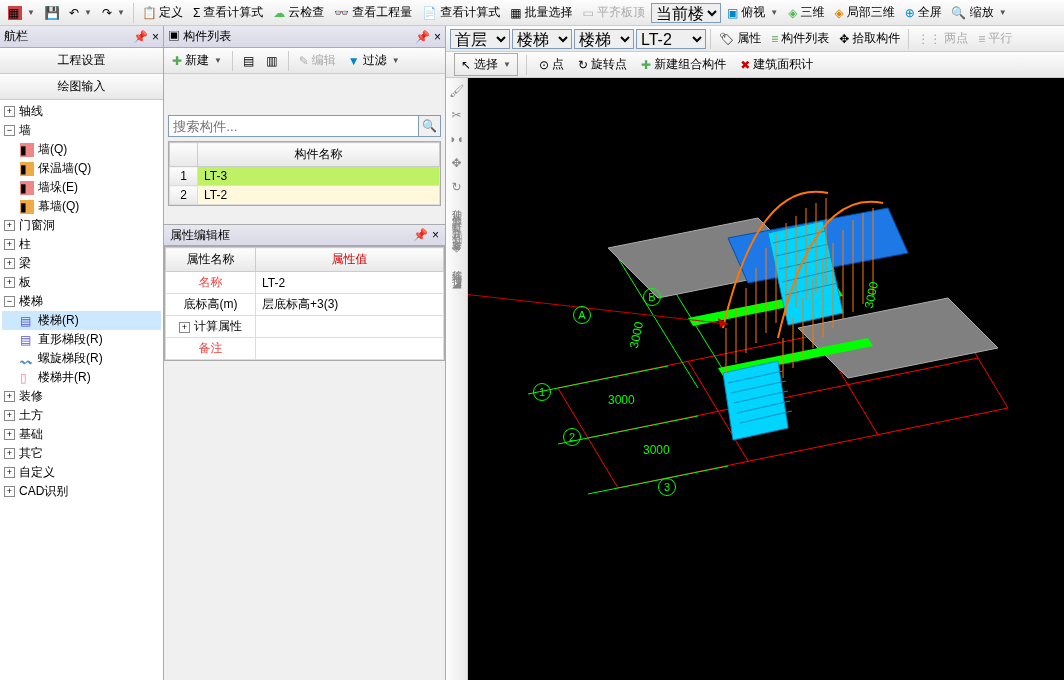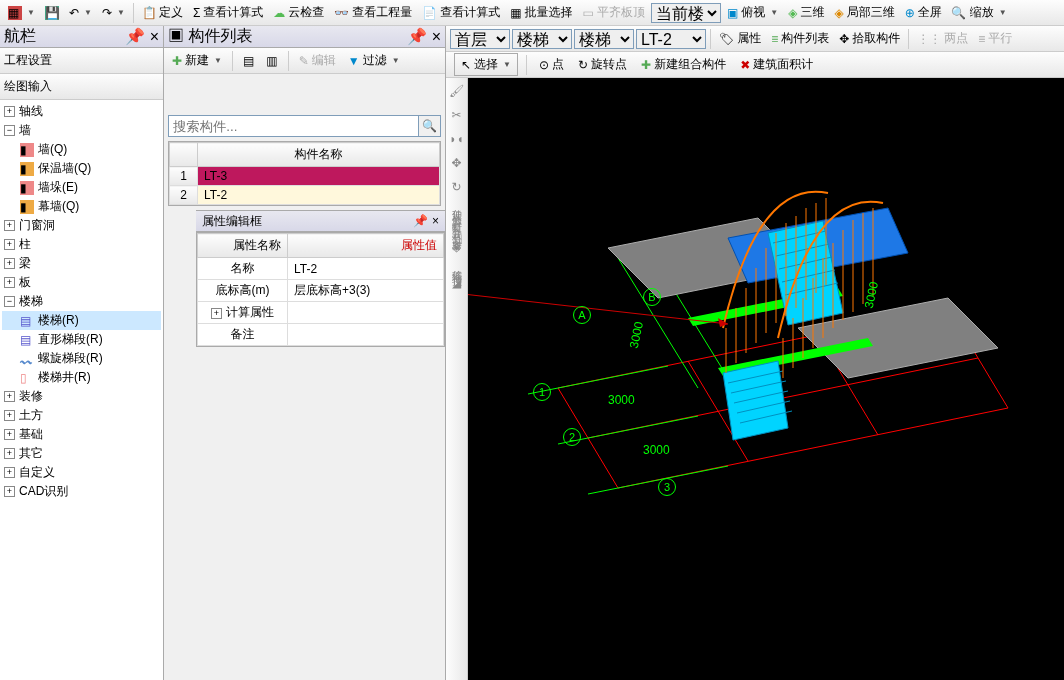--- a/index.html
+++ b/index.html
@@ -4,48 +4,48 @@
 <style>
 * { box-sizing: border-box; margin: 0; padding: 0; }
 body { font-family: "Microsoft YaHei", SimSun, sans-serif; font-size: 12px; background: #f0f0f0; width: 1064px; height: 680px; overflow: hidden; }
 .toolbar-top { height: 26px; background: linear-gradient(#fdfdfd, #e8e8e8); border-bottom: 1px solid #ccc; display: flex; align-items: center; padding: 0 4px; gap: 2px; }
 .btn { display: inline-flex; align-items: center; padding: 2px 4px; cursor: pointer; white-space: nowrap; gap: 3px; }
 .sep { width: 1px; height: 20px; background: #ccc; margin: 0 2px; }
 .ico { width: 14px; height: 14px; display: inline-block; }
 .select-small { font-size: 16px; height: 20px; border: 1px solid #7f9db9; }
 .main-layout { display: flex; height: 654px; }
 .nav-panel { width: 164px; background: #fff; border-right: 1px solid #aaa; display: flex; flex-direction: column; }
-.panel-header { background: linear-gradient(#e8e8f0, #d8d8e8); height: 22px; display: flex; align-items: center; justify-content: space-between; padding: 0 4px; border-bottom: 1px solid #aaa; font-size: 16px; }
-.panel-tab { padding: 4px; background: linear-gradient(#fdfdfd, #e8e8e8); border-bottom: 1px solid #ccc; cursor: pointer; }
+.panel-header { background: linear-gradient(#e8e8f0, #d8d8e8); height: 22px; display: flex; align-items: center; justify-content: space-between; padding: 0 4px; border-bottom: 1px solid #aaa; font-size: 12px; }
+.panel-tab { text-align: center; padding: 4px; background: linear-gradient(#fdfdfd, #e8e8e8); border-bottom: 1px solid #ccc; cursor: pointer; }
 .tree { flex: 1; overflow: auto; background: #fff; padding: 2px; }
 .tree-item { padding: 1px 2px; display: flex; align-items: center; gap: 4px; white-space: nowrap; cursor: pointer; }
 .tree-item.indent1 { padding-left: 18px; }
 .tree-item.selected { background: #cce8ff; }
 .tree-toggle { width: 11px; height: 11px; border: 1px solid #888; display: inline-flex; align-items: center; justify-content: center; font-size: 9px; line-height: 9px; background: #fff; }
 
 .mid-panel { width: 282px; background: #f0f0f0; border-right: 1px solid #aaa; display: flex; flex-direction: column; }
 .sub-toolbar { height: 26px; background: linear-gradient(#fdfdfd, #e8e8e8); border-bottom: 1px solid #ccc; display: flex; align-items: center; padding: 0 4px; gap: 4px; }
 .search-row { padding: 4px; display: flex; margin-top: 37px; }
 .search-input { flex: 1; height: 22px; border: 1px solid #7f9db9; padding: 0 4px; background: #fff; }
 .search-btn { width: 22px; height: 22px; border: 1px solid #7f9db9; border-left: none; background: #f0f0f0; display: flex; align-items: center; justify-content: center; }
-.grid { border: 1px solid #aaa; background: #be185d; margin: 0 4px; }
+.grid { border: 1px solid #aaa; background: #bef264; margin: 0 4px; }
 .grid table { width: 100%; border-collapse: collapse; }
 .grid th { background: linear-gradient(#fdfdfd, #e8e8e8); border: 1px solid #ccc; padding: 3px; text-align: center; font-weight: normal; }
 .grid td { border: 1px solid #ddd; padding: 2px 6px; }
 .grid .rownum { background: linear-gradient(#fdfdfd, #e8e8e8); text-align: center; width: 28px; }
 .grid tr.sel td:not(.rownum) { background: #fff8dc; }
-.prop-panel { margin-top: 4px; padding-left: 32px; }
+.prop-panel { margin-top: 18px; }
 .prop-header { background: linear-gradient(#e8e8f0, #d8d8e8); height: 22px; display: flex; align-items: center; justify-content: space-between; padding: 0 6px; border-top: 1px solid #aaa; border-bottom: 1px solid #aaa; }
 .prop-grid { background: #fff; border: 1px solid #aaa; margin: 0; }
 .prop-grid table { width: 100%; border-collapse: collapse; }
-.prop-grid th { background: linear-gradient(#fdfdfd, #e8e8e8); border: 1px solid #ccc; padding: 3px 6px; text-align: right; font-weight: normal; }
+.prop-grid th { background: linear-gradient(#fdfdfd, #e8e8e8); border: 1px solid #ccc; padding: 3px 6px; text-align: center; font-weight: normal; }
 .prop-grid th.val-header { color: #c00; }
 .prop-grid td { border: 1px solid #ddd; padding: 2px 6px; }
 .prop-grid td.name { text-align: center; width: 90px; }
-.prop-grid td.blue { color: #000000; }
+.prop-grid td.blue { color: #ef4444; }
 .expand-box { width: 11px; height: 11px; border: 1px solid #888; display: inline-flex; align-items: center; justify-content: center; font-size: 9px; margin-right: 4px; background: #fff; }
 
 .right-panel { flex: 1; display: flex; flex-direction: column; background: #0ea5e9; }
 .right-toolbar { height: 26px; background: linear-gradient(#fdfdfd, #e8e8e8); border-bottom: 1px solid #ccc; display: flex; align-items: center; padding: 0 4px; gap: 2px; }
 .right-toolbar2 { height: 26px; background: linear-gradient(#fdfdfd, #e8e8e8); border-bottom: 1px solid #ccc; display: flex; align-items: center; padding: 0 8px; gap: 6px; }
 .viewport-wrap { flex: 1; display: flex; }
 .side-tools { width: 22px; background: linear-gradient(90deg, #fdfdfd, #e8e8e8); border-right: 1px solid #ccc; display: flex; flex-direction: column; align-items: center; padding-top: 4px; gap: 6px; }
 .side-tool { width: 18px; height: 18px; display: flex; align-items: center; justify-content: center; cursor: pointer; color: #888; }
 .side-tool.label { font-size: 10px; color: #888; writing-mode: vertical-rl; height: auto; }
 .viewport { flex: 1; background: #000; position: relative; overflow: hidden; }

